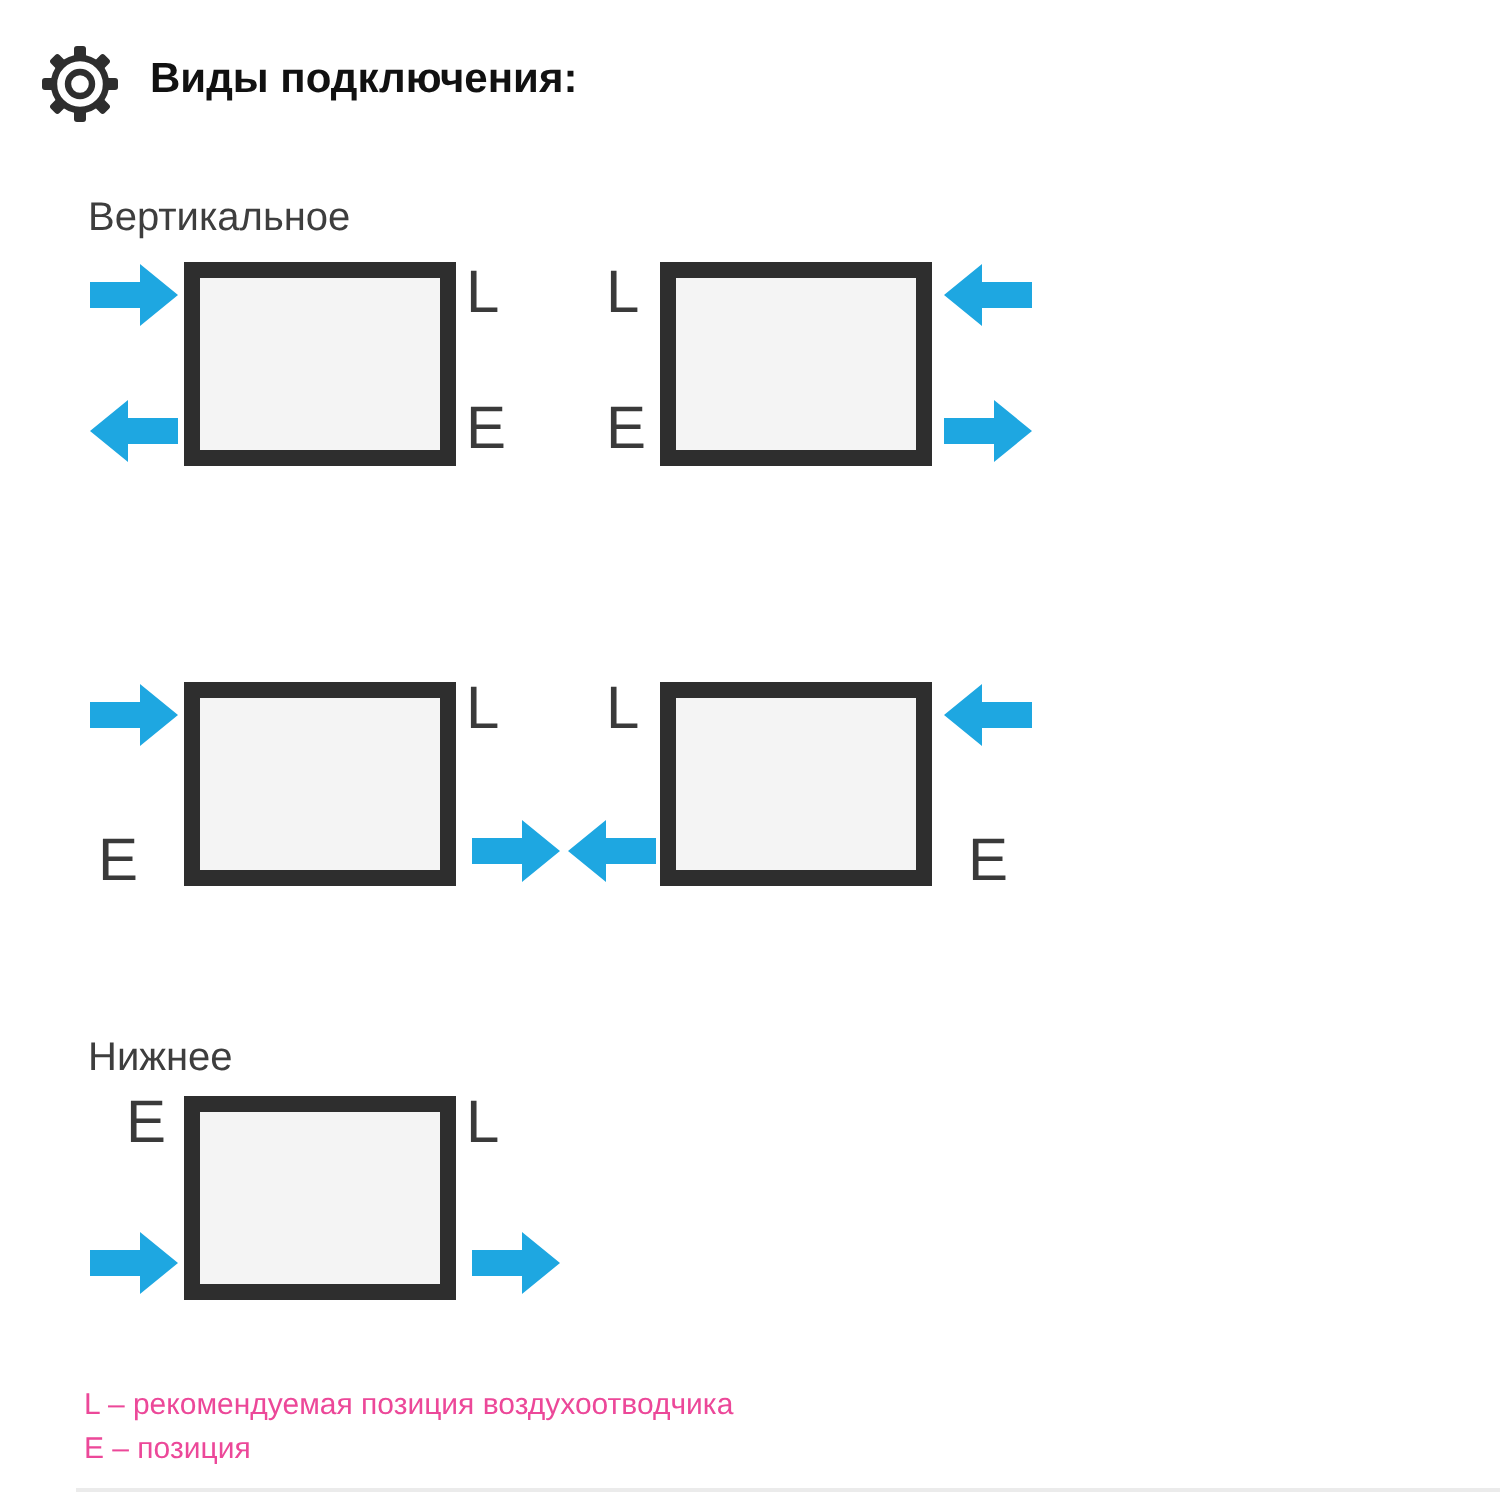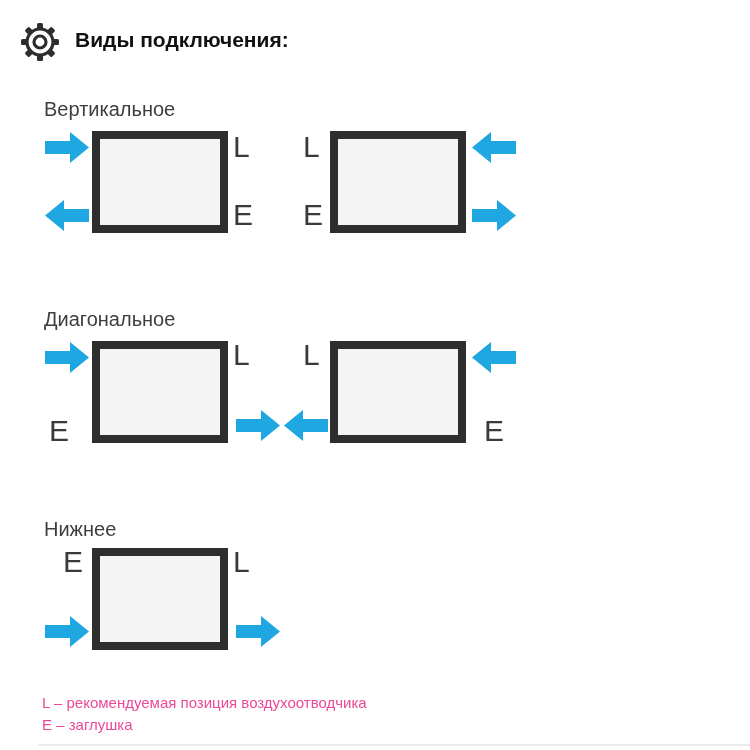--- a/index.html
+++ b/index.html
@@ -74,21 +74,20 @@
   <div class="abs port" style="left:303px;top:130px;">L</div>
   <div class="abs radiator" style="left:330px;top:131px;"></div>
   <svg class="abs arrow" style="left:472px;top:132px;" viewBox="0 0 44 31">
       <polygon points="44,9 19,9 19,0 0,15.5 19,31 19,22 44,22"></polygon>
     </svg>
   <div class="abs port" style="left:303px;top:198px;">E</div>
   <svg class="abs arrow" style="left:472px;top:200px;" viewBox="0 0 44 31">
       <polygon points="0,9 25,9 25,0 44,15.5 25,31 25,22 0,22"></polygon>
     </svg>
 
-  <div class="abs sec-label" style="left:44px;top:306px;">Диагональное</div>
 
   <svg class="abs arrow" style="left:45px;top:342px;" viewBox="0 0 44 31">
       <polygon points="0,9 25,9 25,0 44,15.5 25,31 25,22 0,22"></polygon>
     </svg>
   <div class="abs radiator" style="left:92px;top:341px;"></div>
   <div class="abs port" style="left:233px;top:338px;">L</div>
   <div class="abs port" style="left:49px;top:414px;">E</div>
   <svg class="abs arrow" style="left:236px;top:410px;" viewBox="0 0 44 31">
       <polygon points="0,9 25,9 25,0 44,15.5 25,31 25,22 0,22"></polygon>
     </svg>
@@ -109,16 +108,16 @@
   <div class="abs radiator" style="left:92px;top:548px;"></div>
   <div class="abs port" style="left:233px;top:545px;">L</div>
   <svg class="abs arrow" style="left:45px;top:616px;" viewBox="0 0 44 31">
       <polygon points="0,9 25,9 25,0 44,15.5 25,31 25,22 0,22"></polygon>
     </svg>
   <svg class="abs arrow" style="left:236px;top:616px;" viewBox="0 0 44 31">
       <polygon points="0,9 25,9 25,0 44,15.5 25,31 25,22 0,22"></polygon>
     </svg>
 
   <div class="abs legend-line" style="left:42px;top:692px;">L – рекомендуемая позиция воздухоотводчика</div>
-  <div class="abs legend-line" style="left:42px;top:714px;">E – заглушка</div>
+  <div class="abs legend-line" style="left:42px;top:714px;">E – позиция</div>
   <div class="abs divider" style="left:38px;top:744px;width:712px;"></div>
 
 </div>
 
 </body></html>

